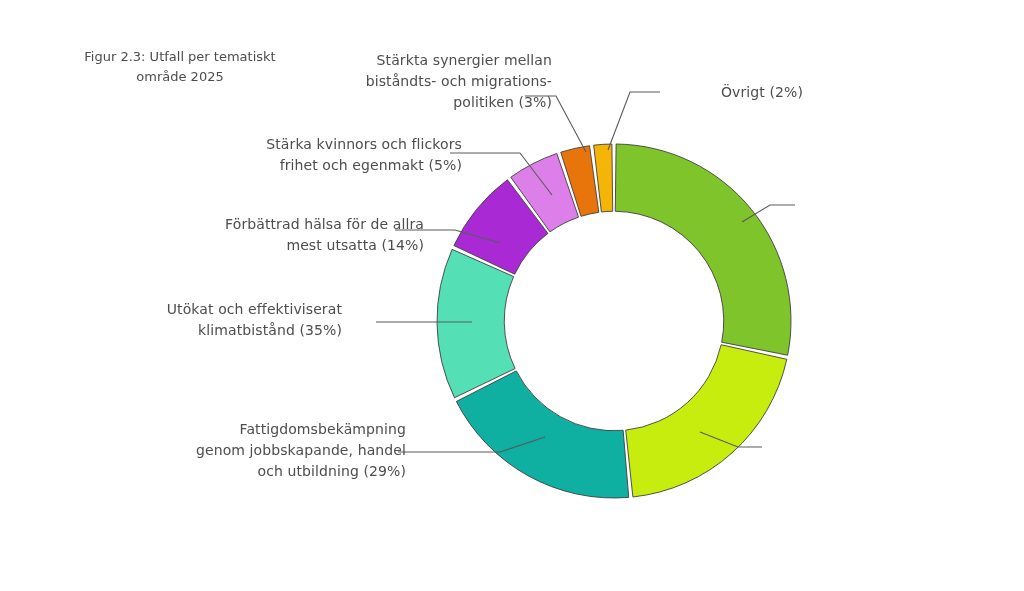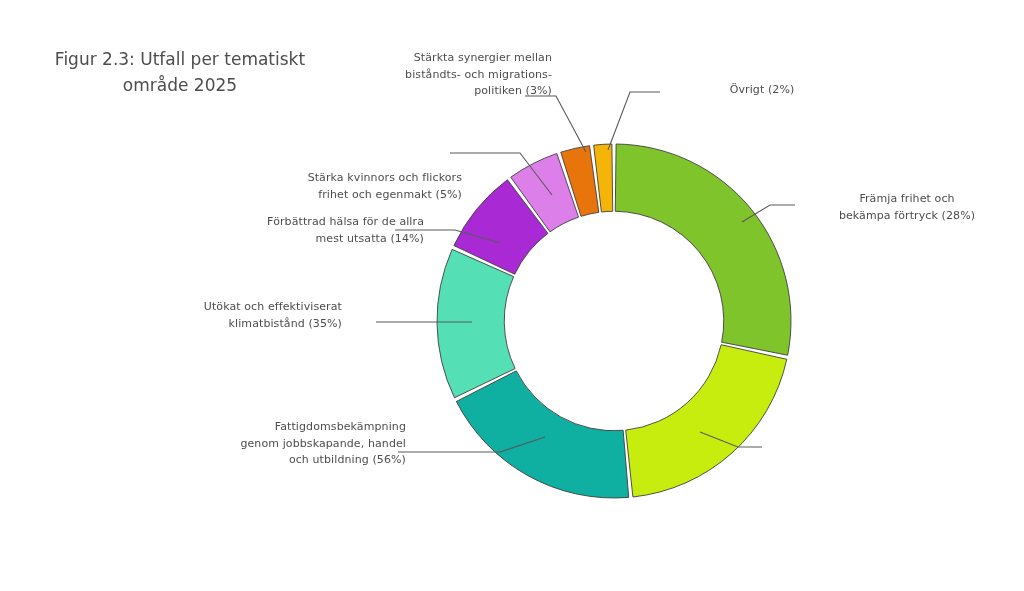--- a/index.html
+++ b/index.html
@@ -24,45 +24,45 @@
   #chart-svg {
     position: absolute;
     left: 0;
     top: 0;
     width: 1024px;
     height: 591px;
   }
 
   .label {
     position: absolute;
-    font-size: 11px;
+    font-size: 14px;
     line-height: 1.5;
     color: #4d4d4d;
     letter-spacing: 0.1px;
     white-space: pre-line;
   }
   .label.right  { text-align: center; }
   .label.left   { text-align: right; }
 
   #chart-title {
     position: absolute;
     left: 40px;
     top: 47px;
     width: 280px;
     text-align: center;
-    font-size: 17px;
+    font-size: 13px;
     line-height: 1.5;
     color: #4d4d4d;
     white-space: pre-line;
   }
 
   
   #label-synergier { left: 352px; top: 50px;  width: 200px; }
   #label-ovrigt    { left: 672px; top: 82px;  width: 180px; }
-  #label-kvinnor   { left: 252px; top: 134px; width: 210px; margin-top: 36px; }
+  #label-kvinnor   { left: 252px; top: 134px; width: 210px; }
   #label-halsa     { left: 206px; top: 214px; width: 218px; }
   #label-klimat    { left: 140px; top: 299px; width: 202px; }
   #label-fattigdom { left: 166px; top: 419px; width: 240px; }
   #label-framja    { left: 812px; top: 191px; width: 190px; }
   #label-humanitar { left: 774px; top: 425px; width: 230px; }
 </style>
 </head>
 <body>
 
 <div id="figure-root">
@@ -86,25 +86,23 @@
       <path d="M 762 447 L 738 447 L 700 432"></path>
       <path d="M 398 452 L 500 452 L 545 437"></path>
       <path d="M 376 322 L 472 322"></path>
       <path d="M 395 230 L 455 230 L 500 243"></path>
       <path d="M 450 153 L 520 153 L 552 195"></path>
       <path d="M 525 96 L 556 96 L 586 152"></path>
       <path d="M 660 92 L 630 92 L 608 150"></path>
     </g>
   </svg>
 
-  <div class="label right" id="label-framja">Främja frihet och
-bekämpa förtryck (28%)</div>
   <div class="label left" id="label-fattigdom">Fattigdomsbekämpning
 genom jobbskapande, handel
-och utbildning (56%)</div>
+och utbildning (29%)</div>
   <div class="label left" id="label-klimat">Utökat och effektiviserat
 klimatbistånd (35%)</div>
   <div class="label left" id="label-halsa">Förbättrad hälsa för de allra
 mest utsatta (14%)</div>
   <div class="label left" id="label-kvinnor">Stärka kvinnors och flickors
 frihet och egenmakt (5%)</div>
   <div class="label left" id="label-synergier">Stärkta synergier mellan
 biståndts- och migrations-
 politiken (3%)</div>
   <div class="label right" id="label-ovrigt">Övrigt (2%)</div>

